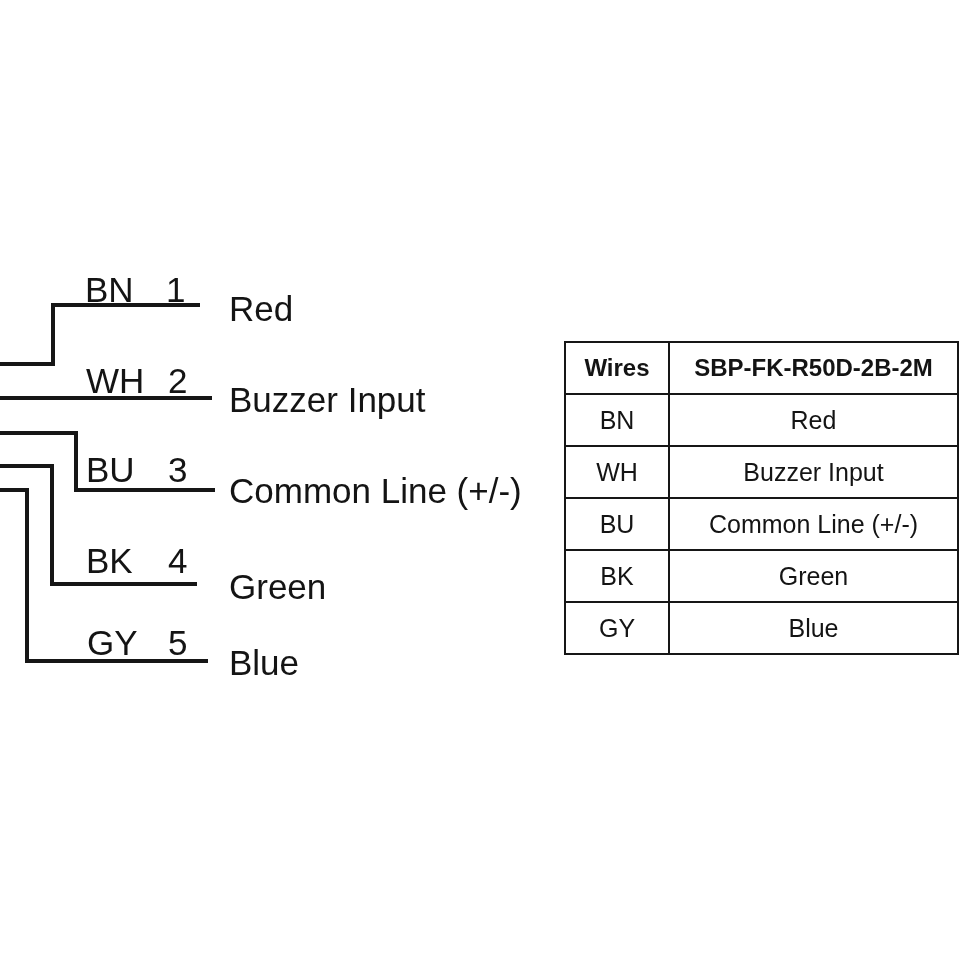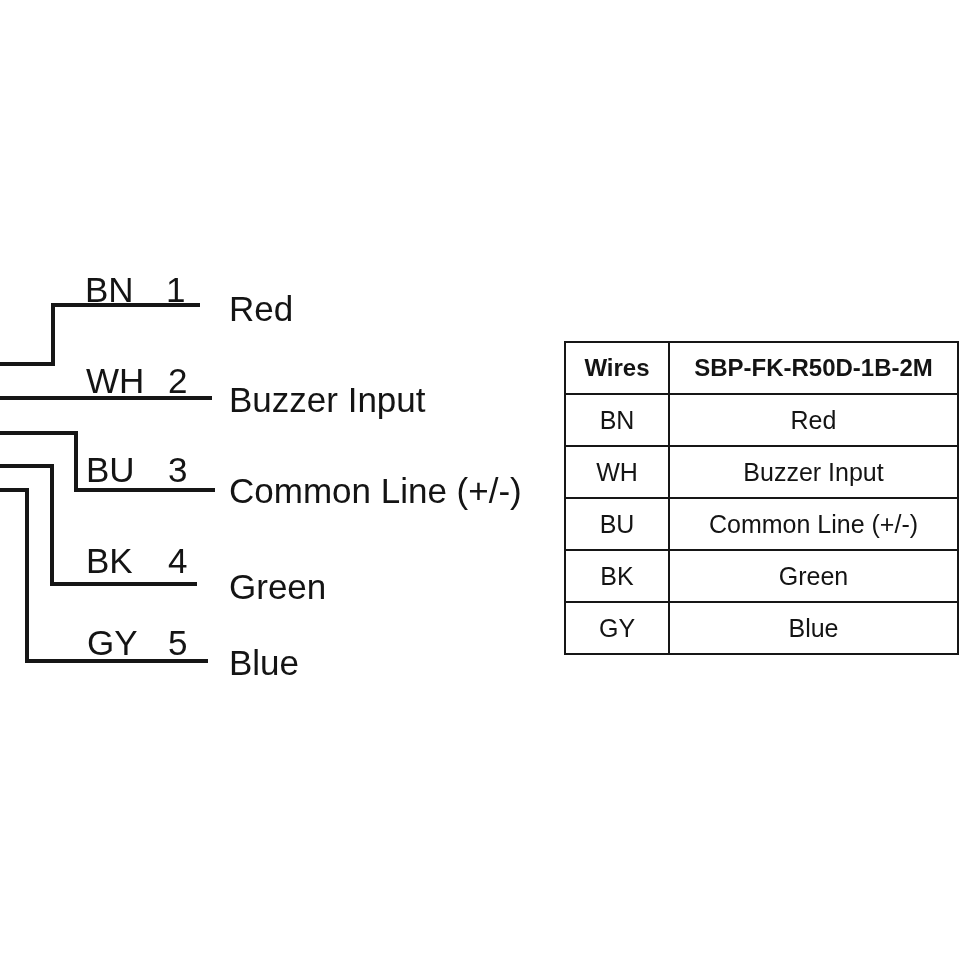--- a/index.html
+++ b/index.html
@@ -118,21 +118,21 @@
   <div class="pin-desc" style="left:229px; top:645px;">Blue</div>
 
   <table id="wire-table">
     <colgroup>
       <col class="col-wires">
       <col class="col-part">
     </colgroup>
     <thead>
       <tr>
         <th>Wires</th>
-        <th>SBP-FK-R50D-1B-2M</th>
+        <th>SBP-FK-R50D-2B-2M</th>
       </tr>
     </thead>
     <tbody>
       <tr>
         <td>BN</td>
         <td>Red</td>
       </tr>
       <tr>
         <td>WH</td>
         <td>Buzzer Input</td>

